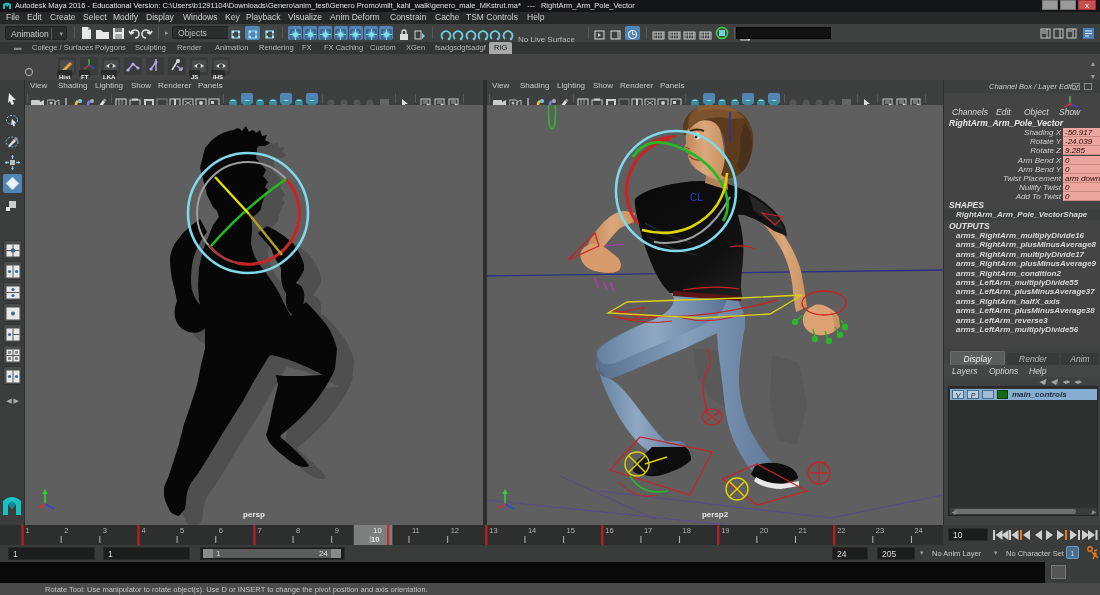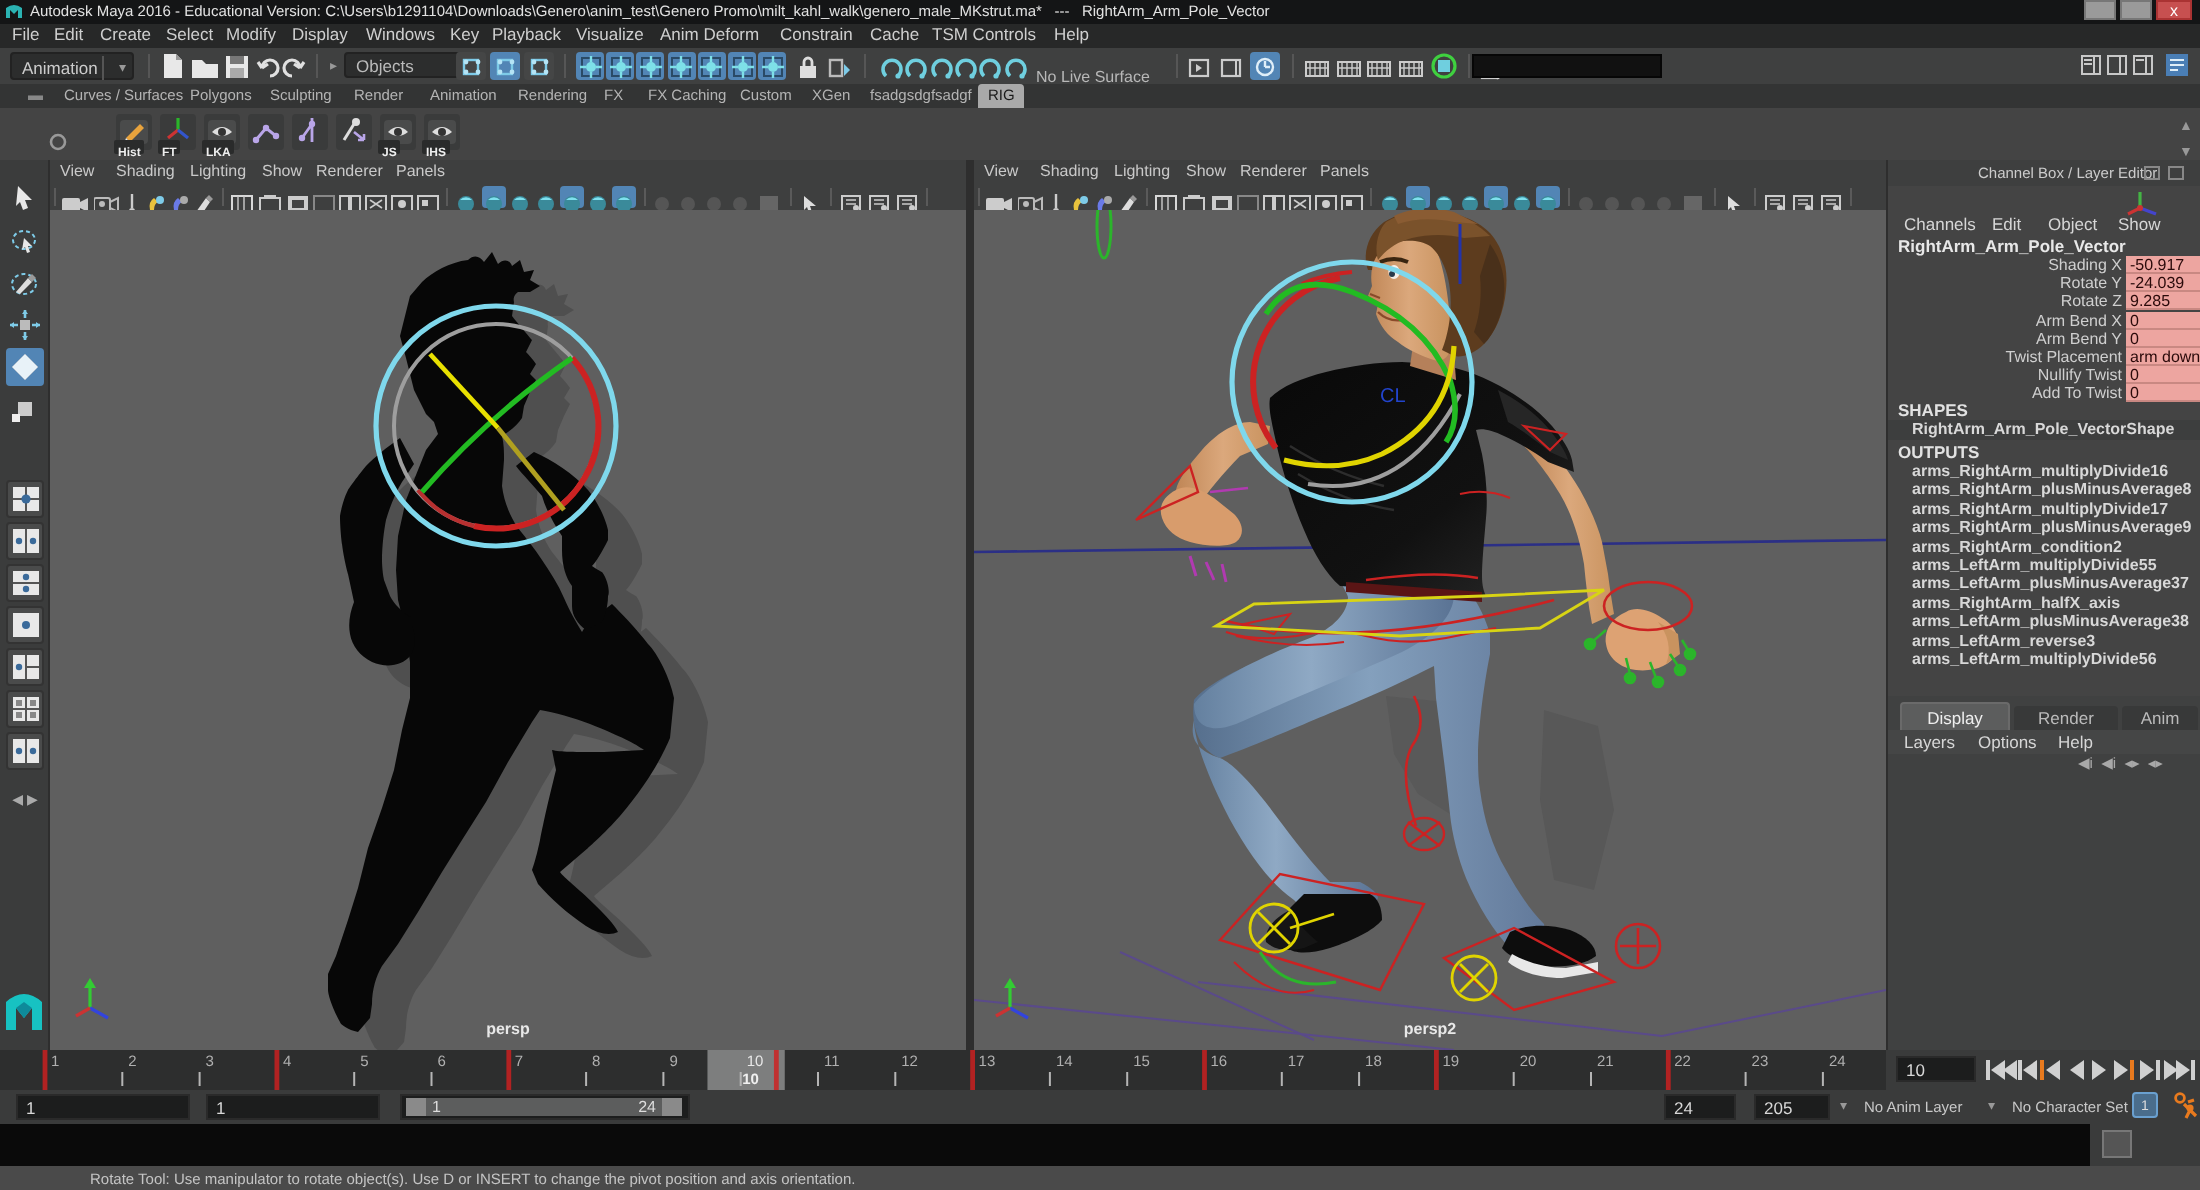--- a/index.html
+++ b/index.html
@@ -23,21 +23,21 @@
 .vp{top:80px;height:445px;background:#3e3f3f;}
 #vpL{left:25px;width:458px;}
 #vpR{left:487px;width:456px;}
 #vdiv{left:483px;top:80px;width:4px;height:445px;background:#2e2e2e;}
 .vpmenu{position:absolute;left:0;top:0;width:100%;height:12px;color:#c9c9c9;font-size:8px;}
 .vpmenu span{position:absolute;top:1px;}
 .vptools{position:absolute;left:0;top:12px;width:100%;height:13px;}
 .vpcanvas{position:absolute;left:0;top:25px;width:100%;height:420px;background:#5f5f5f;}
 .persplabel{position:absolute;bottom:6px;width:100%;text-align:center;color:#e8e8e8;font-size:8px;font-weight:bold;}
 
-#rightpanel{left:943px;top:80px;width:157px;height:445px;background:#444444;border-left:1px solid #2e2e2e;}
+#rightpanel{left:943px;top:80px;width:157px;height:445px;background:#444444;border-left:1px solid #2e2e2e;font-style:italic;}
 
 #timeline{left:0;top:525px;width:943px;height:20px;background:#2e2e2e;}
 #timeright{left:943px;top:525px;width:157px;height:20px;background:#3a3b3b;}
 #rangerow{left:0;top:545px;width:1100px;height:17px;background:#3a3b3b;}
 #cmdline{left:0;top:562px;width:1100px;height:21px;background:#3a3b3b;}
 #helpline{left:0;top:583px;width:1100px;height:12px;background:#4a4a4a;color:#c4c4c4;font-size:7.5px;}
 .fld{position:absolute;background:#1c1d1d;color:#d8d8d8;font-size:8.5px;border:1px solid #2a2a2a;}
 .crow{position:relative;height:9.2px;}
 .clab{position:absolute;right:40px;top:0;color:#cfcfcf;font-size:8px;}
 .cval{position:absolute;left:119px;top:0;width:38px;height:9px;background:#eda5a0;color:#2a0a0a;font-size:8px;padding-left:2px;border-bottom:1px solid #c98882;}
@@ -241,21 +241,21 @@
           </g>
         </svg></div>
       <div class="abs" style="left: 1082px; top: 2px; width: 13px; height: 13px;"><svg width="13" height="13" viewBox="0 0 13 13">
           <rect x="1" y="1" width="11" height="11" fill="#4a7eb5"></rect>
           <path d="M3,4 h7 M3,6.5 h7 M3,9 h4" stroke="#dfeef8" stroke-width="1"></path>
         </svg></div>
     </div>
 
 <div class="abs" id="shelftabs">
   <span style="left:14px;color:#888">▬</span>
-  <span style="left:32px">Curves / Surfaces</span>
+  <span style="left:32px">College / Surfaces</span>
       <span style="left:95px">Polygons</span>
   <span style="left:135px">Sculpting</span>
       <span style="left:177px">Render</span>
   <span style="left:215px">Animation</span>
       <span style="left:259px">Rendering</span>
   <span style="left:302px">FX</span>
       <span style="left:324px">FX Caching</span>
   <span style="left:370px">Custom</span>
       <span style="left:406px">XGen</span>
   <span style="left:435px">fsadgsdgfsadgf</span>
@@ -930,20 +930,34 @@
   <div class="abs" style="left:0;top:268px;width:157px;height:177px;background:#404141">
     <div class="abs" style="left:6px;top:3px;width:55px;height:14px;background:#5c5d5d;border:1px solid #6a6a6a;border-bottom:none;color:#eee;font-size:8.5px;text-align:center;line-height:14px;border-radius:2px 2px 0 0">Display</div>
     <div class="abs" style="left:63px;top:5px;width:52px;height:12px;background:#383939;color:#bbb;font-size:8.5px;text-align:center;line-height:12px;border-radius:2px 2px 0 0">Render</div>
     <div class="abs" style="left:117px;top:5px;width:38px;height:12px;background:#383939;color:#bbb;font-size:8.5px;text-align:center;line-height:12px;border-radius:2px 2px 0 0">Anim</div>
     <div class="abs" style="left:0;top:17px;width:157px;height:12px;color:#d6d6d6;font-size:8.5px;background:#454646">
       <span style="position:absolute;left:8px;top:1px">Layers</span>
           <span style="position:absolute;left:45px;top:1px">Options</span>
           <span style="position:absolute;left:85px;top:1px">Help</span>
     </div>
     <div class="abs" style="left:95px;top:29px;width:60px;height:9px;color:#a8a8a8;font-size:7.5px;">◀i &nbsp;◀i &nbsp;◂▸ &nbsp;◂▸</div>
+    <div class="abs" style="left:4px;top:38px;width:150px;height:130px;background:#2f3030;border:1px solid #262626">
+      <div class="abs" style="left:1px;top:2px;width:147px;height:11px;background:#85aed0;">
+        <span class="abs" style="left:2px;top:1px;width:12px;height:9px;background:#b9cfe2;border:1px solid #4a6d8c;color:#223;font-size:7px;text-align:center;line-height:9px;">V</span>
+        <span class="abs" style="left:17px;top:1px;width:12px;height:9px;background:#b9cfe2;border:1px solid #4a6d8c;color:#223;font-size:7px;text-align:center;line-height:9px;">P</span>
+        <span class="abs" style="left:32px;top:1px;width:12px;height:9px;background:#9dbdd8;border:1px solid #4a6d8c;"></span>
+        <span class="abs" style="left:47px;top:1px;width:11px;height:9px;background:#156b15;border:1px solid #0a3a0a;"></span>
+        <span class="abs" style="left:62px;top:1px;color:#1a2a3a;font-size:8px;font-weight:bold;">main_controls</span>
+      </div>
+      <div class="abs" style="left:1px;top:121px;width:147px;height:7px;background:#3a3b3b;">
+            <div class="abs" style="left:4px;top:1px;width:122px;height:5px;background:#6e6f6f;border-radius:2px"></div>
+            <span class="abs" style="right:1px;top:0px;color:#888;font-size:6px;">▶</span>
+            <span class="abs" style="left:1px;top:0px;color:#888;font-size:6px;">◀</span>
+          </div>
+    </div>
   </div>
 </div>
 
 <div class="abs" id="timeline"><svg width="943" height="20" id="tlsvg">
         <rect x="0" y="0" width="943" height="20" fill="#2d2e2e"></rect>
         <rect x="353.7305" y="0" width="38.65" height="20" fill="#7d7e7e"></rect>
         <rect x="22" y="11" width="1" height="7" fill="#b5b5b5"></rect>
         <text x="25.5" y="8" fill="#b0b0b0" font-size="7.5px" font-family="&quot;Liberation Sans&quot;,sans-serif">1</text>
         <rect x="60.65" y="11" width="1" height="7" fill="#b5b5b5"></rect>
         <text x="64.15" y="8" fill="#b0b0b0" font-size="7.5px" font-family="&quot;Liberation Sans&quot;,sans-serif">2</text>

